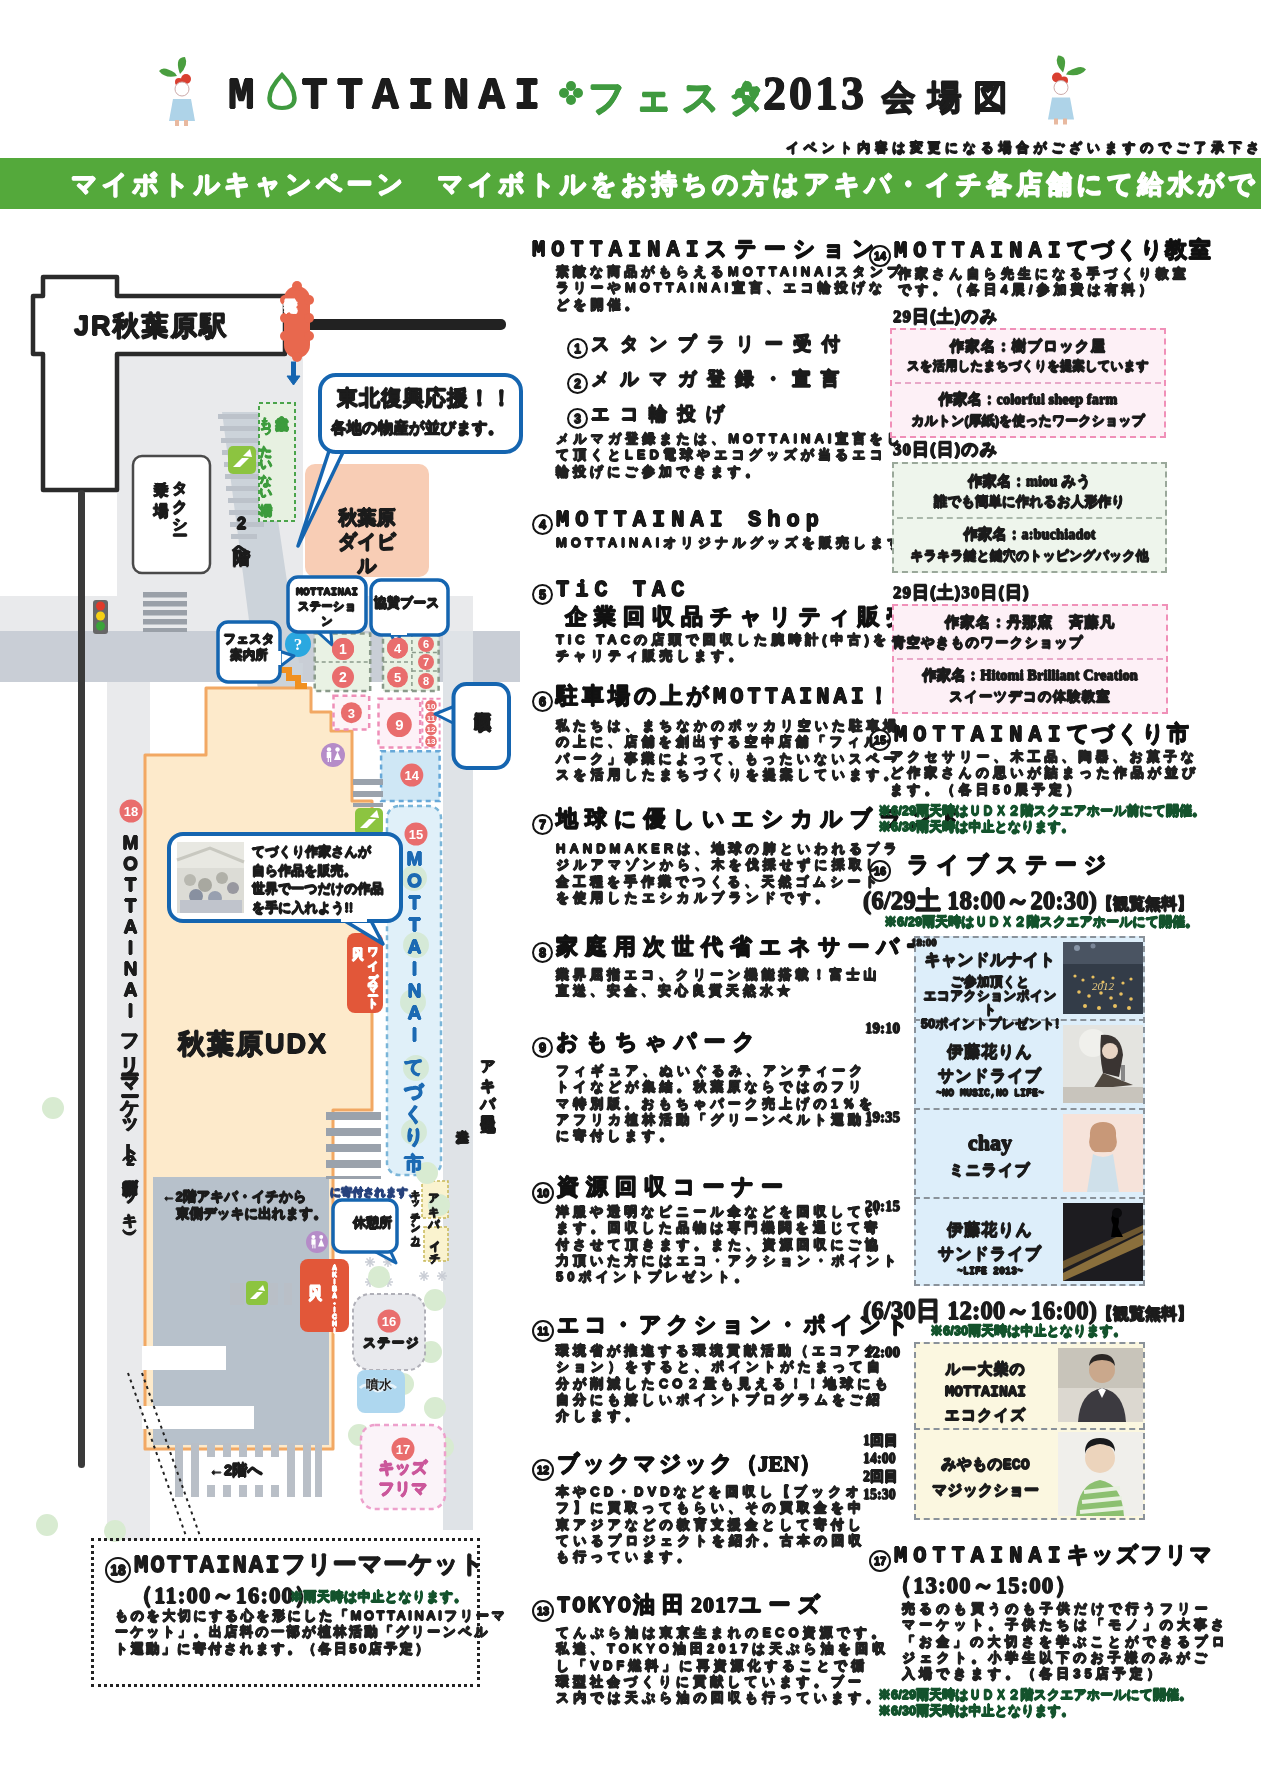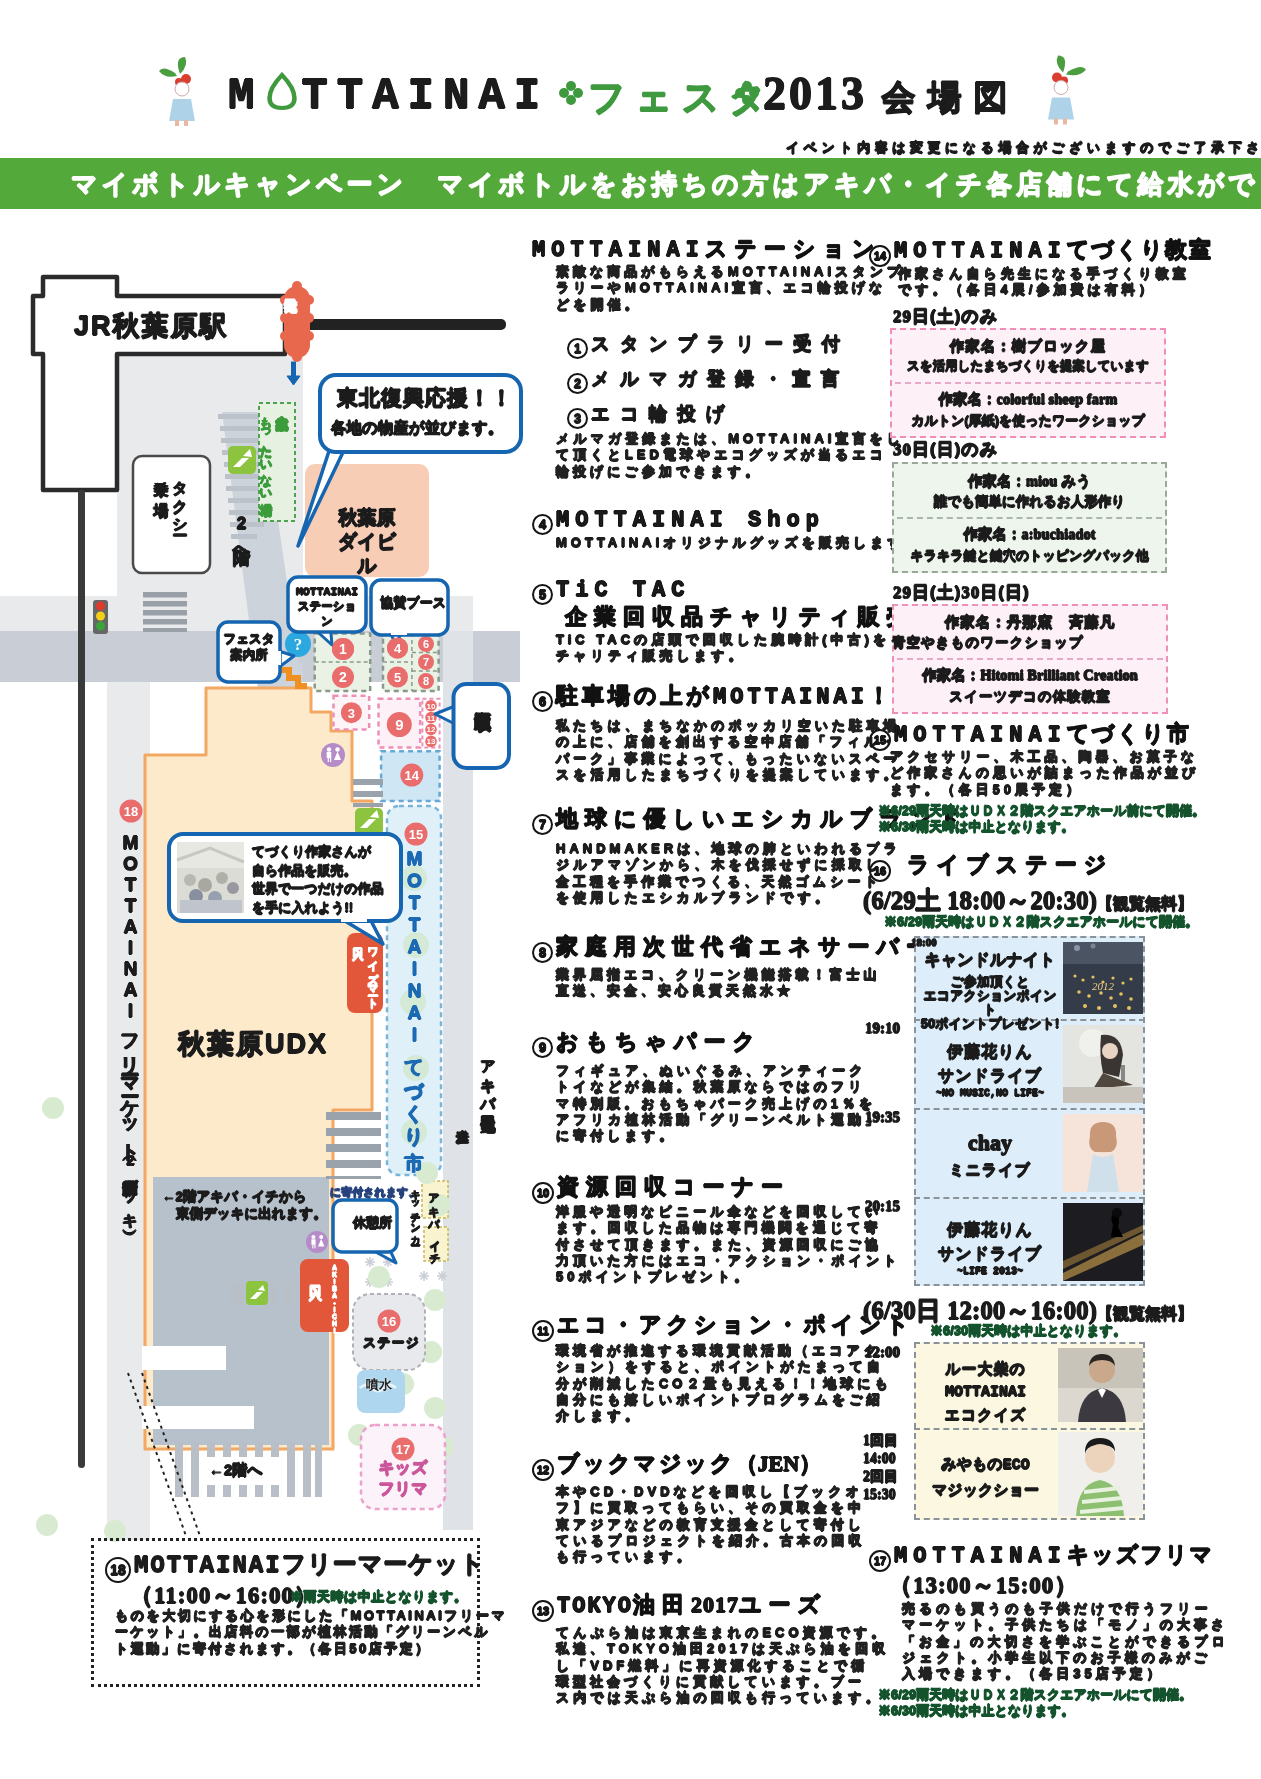--- a/index.html
+++ b/index.html
@@ -452,21 +452,21 @@
 <div class="a b vert" style="left:258px;top:408px;font-size:12.5px;color:#3d9c3d;line-height:16px;height:110px">東北復興市＆<br>もったいない市場</div>
 
 <div class="a b" style="left:337px;top:384px;font-size:21px;letter-spacing:1px">東北復興応援！！</div>
 <div class="a b" style="left:331px;top:418px;font-size:15.5px">各地の物産が並びます。</div>
 
 <div class="a b" style="left:332px;top:506px;font-size:19px;text-align:center;width:70px;line-height:24px">秋葉原<br>ダイビル</div>
 
 <div class="a b mono" style="left:292px;top:585px;width:70px;font-size:11.5px;text-align:center;letter-spacing:0">MOTTAINAI</div>
 <div class="a b" style="left:292px;top:599px;width:70px;font-size:11.5px;text-align:center">ステーション</div>
 
-<div class="a b" style="left:374px;top:594px;width:72px;font-size:13px;text-align:right">協賛ブース</div>
+<div class="a b" style="left:374px;top:594px;width:72px;font-size:13px;text-align:left">協賛ブース</div>
 
 <div class="a b" style="left:219px;top:631px;width:60px;font-size:12.5px;text-align:center;line-height:16px">フェスタ<br>案内所</div>
 
 <div class="a b vert" style="left:471px;top:698px;font-size:17px;letter-spacing:1px">資源回収</div>
 
 <div class="a b vert" style="left:402px;top:848px;font-size:19px;color:#1c6ab3;letter-spacing:1px;line-height:24px">MOTTAINAIてづくり市</div>
 
 <div class="a b vert" style="left:119px;top:832px;font-size:19px;line-height:23px;height:706px">MOTTAINAIフリーマーケット<span style="font-size:15px">（2階東側デッキ）</span></div>
 
 <div class="a b" style="left:178px;top:1026px;font-size:27px;letter-spacing:2px">秋葉原UDX</div>

